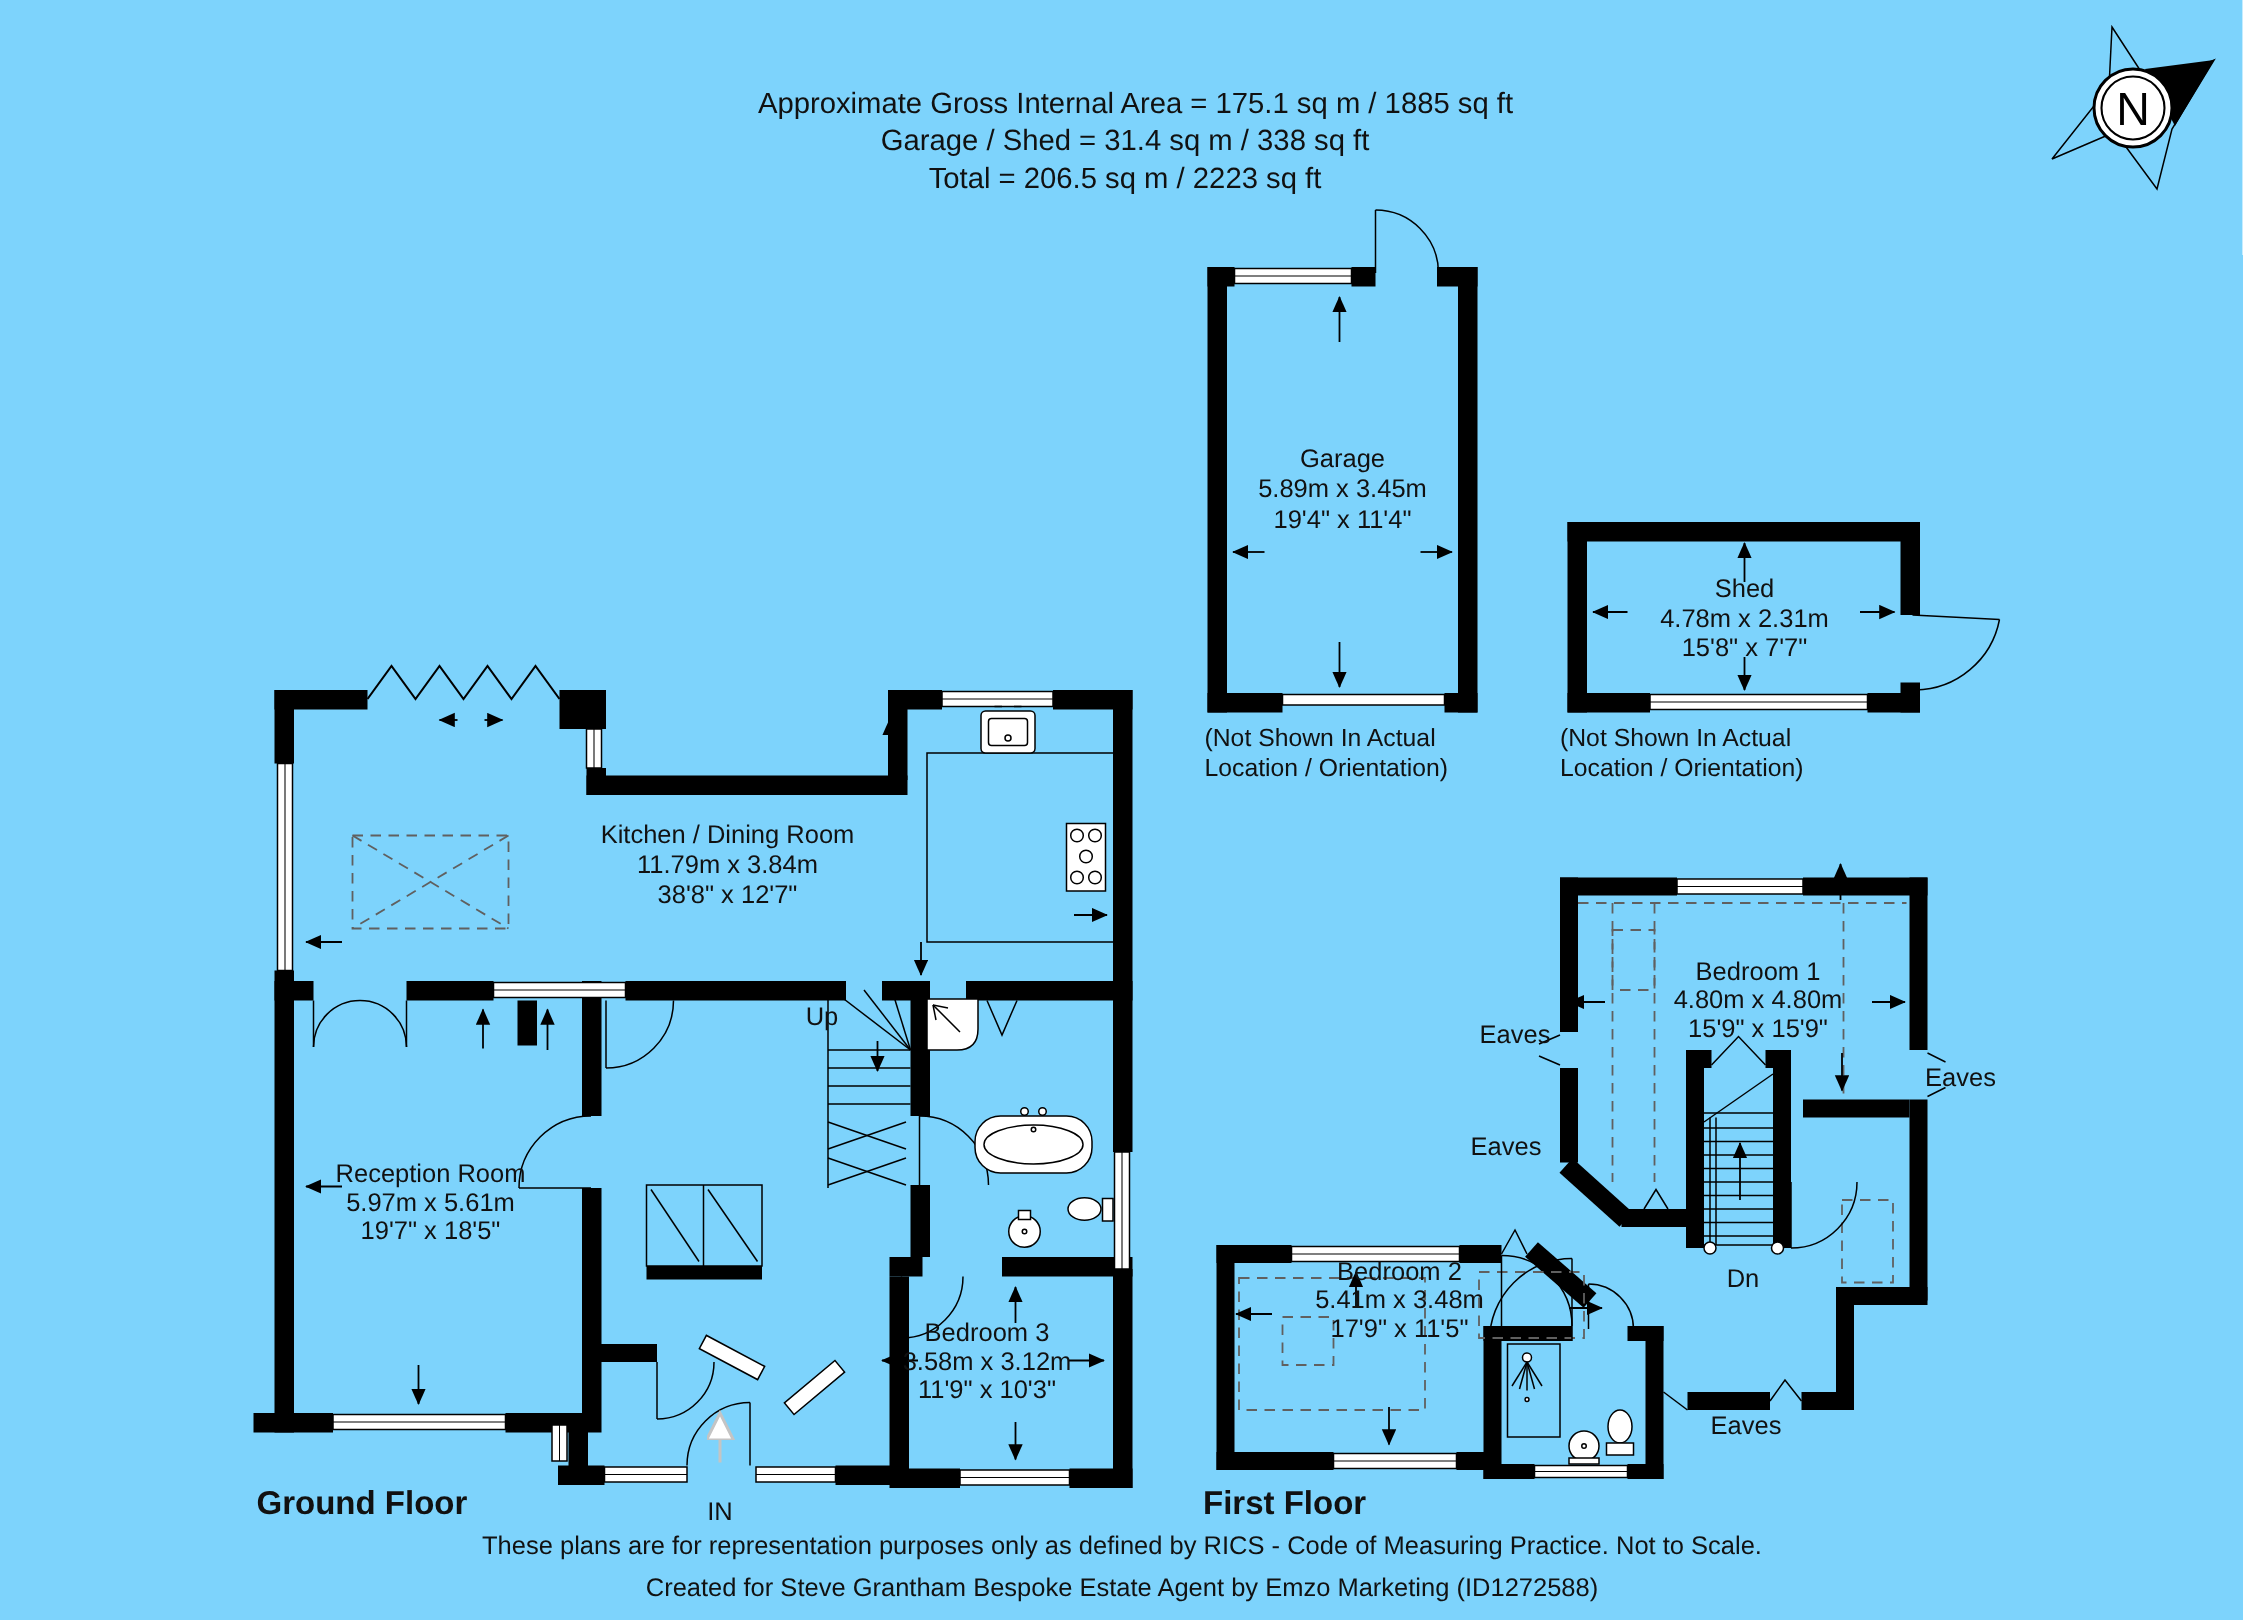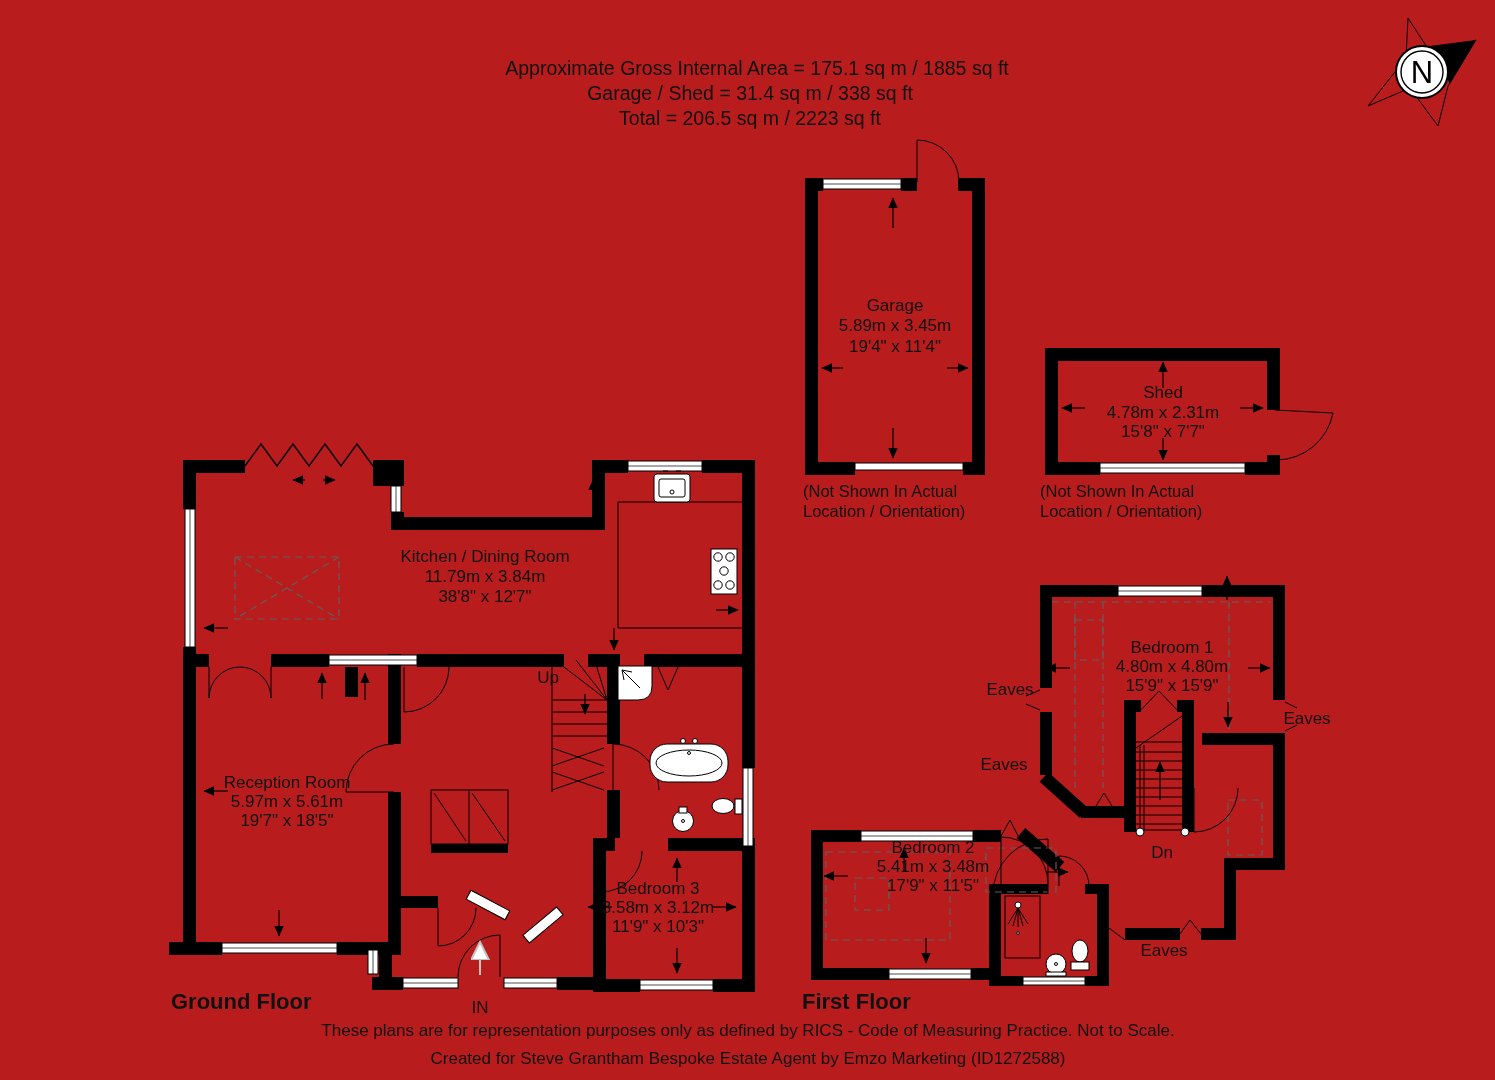--- a/index.html
+++ b/index.html
@@ -1,16 +1,16 @@
 <!DOCTYPE html>
 <html><head>
 <meta charset="utf-8">
 <style>
   html,body { margin:0; padding:0; background:#ffffff; }
-  .page { position:relative; width:1495px; height:1080px; background:#b91c1c; overflow:hidden; }
+  .page { position:relative; width:1495px; height:1080px; background:#7dd3fc; overflow:hidden; }
   svg { font-family:"Liberation Sans", sans-serif; }
   .wall { fill:#000; stroke:none; }
   .thin { fill:none; stroke:#000; stroke-width:1; }
   .thin2 { fill:none; stroke:#000; stroke-width:1.4; }
   .win  { fill:#fff; stroke:#000; stroke-width:1; }
   .winl { stroke:#000; stroke-width:0.7; }
   .dash { fill:none; stroke:#606060; stroke-width:1.2; stroke-dasharray:7,5; }
   .arrow { stroke:#000; stroke-width:1.2; fill:none; }
   .arc { fill:none; stroke:#000; stroke-width:1; }
   .rm { font-size:17px; fill:#111; text-anchor:middle; }

